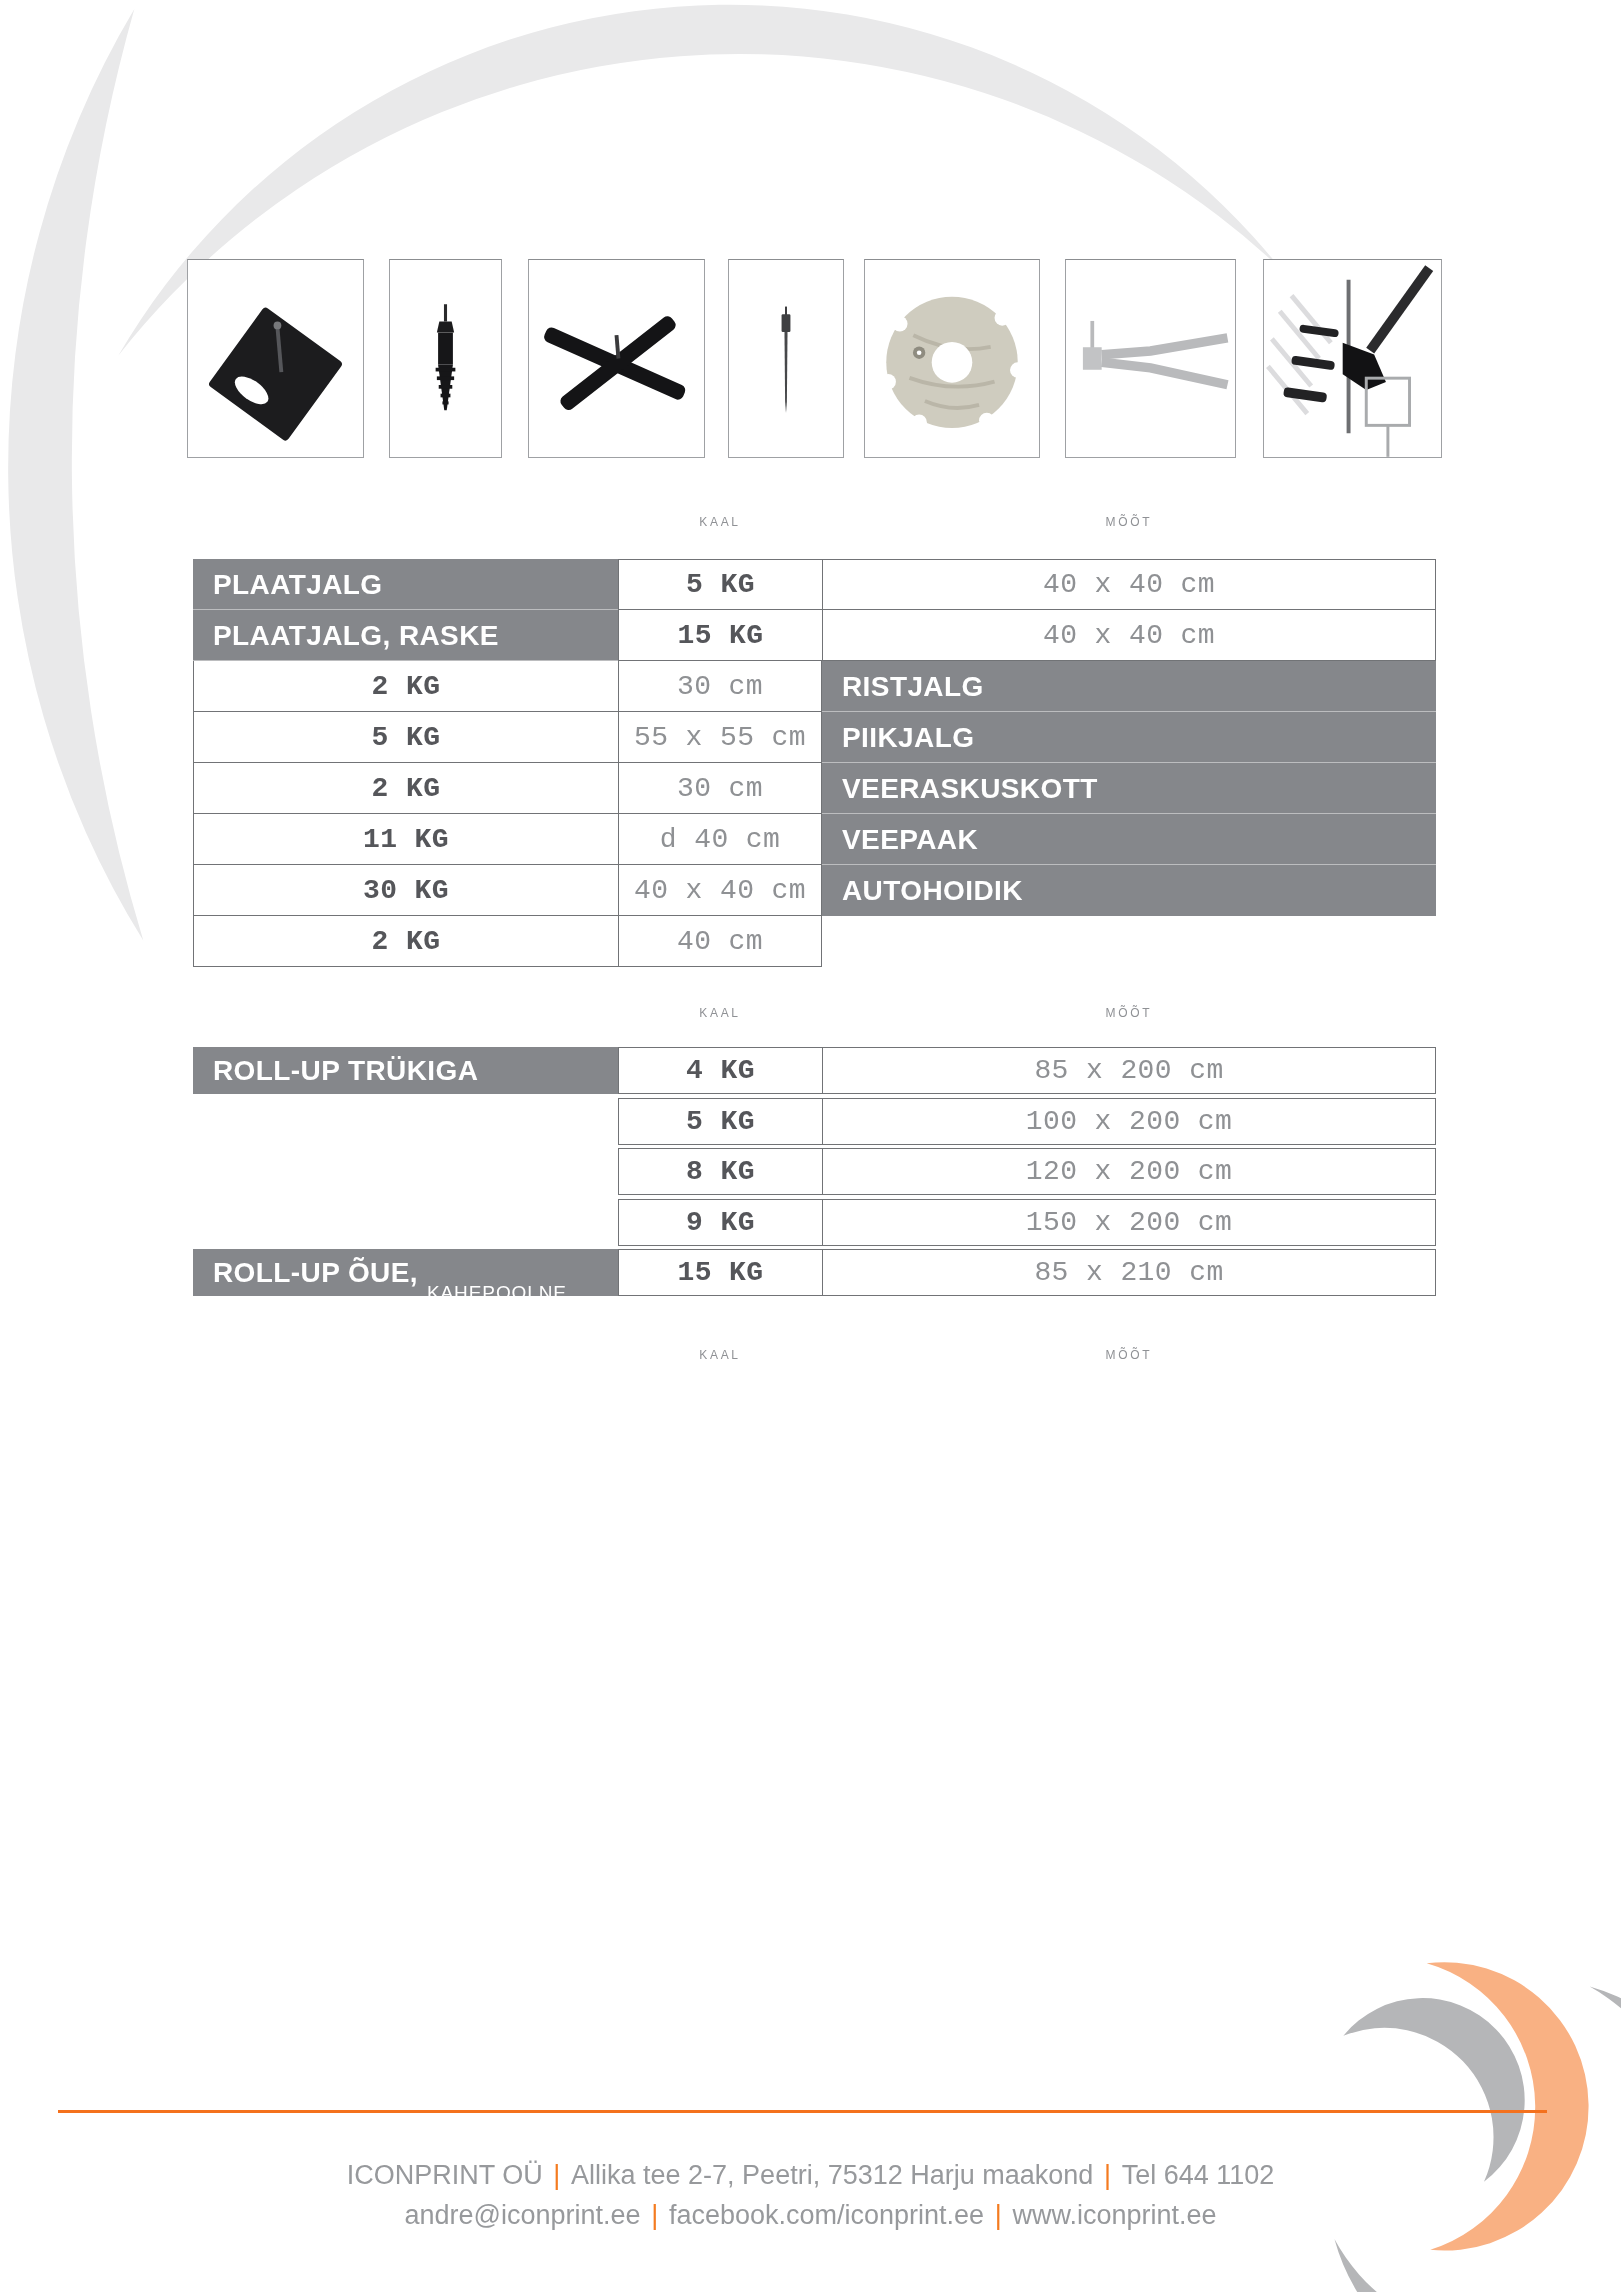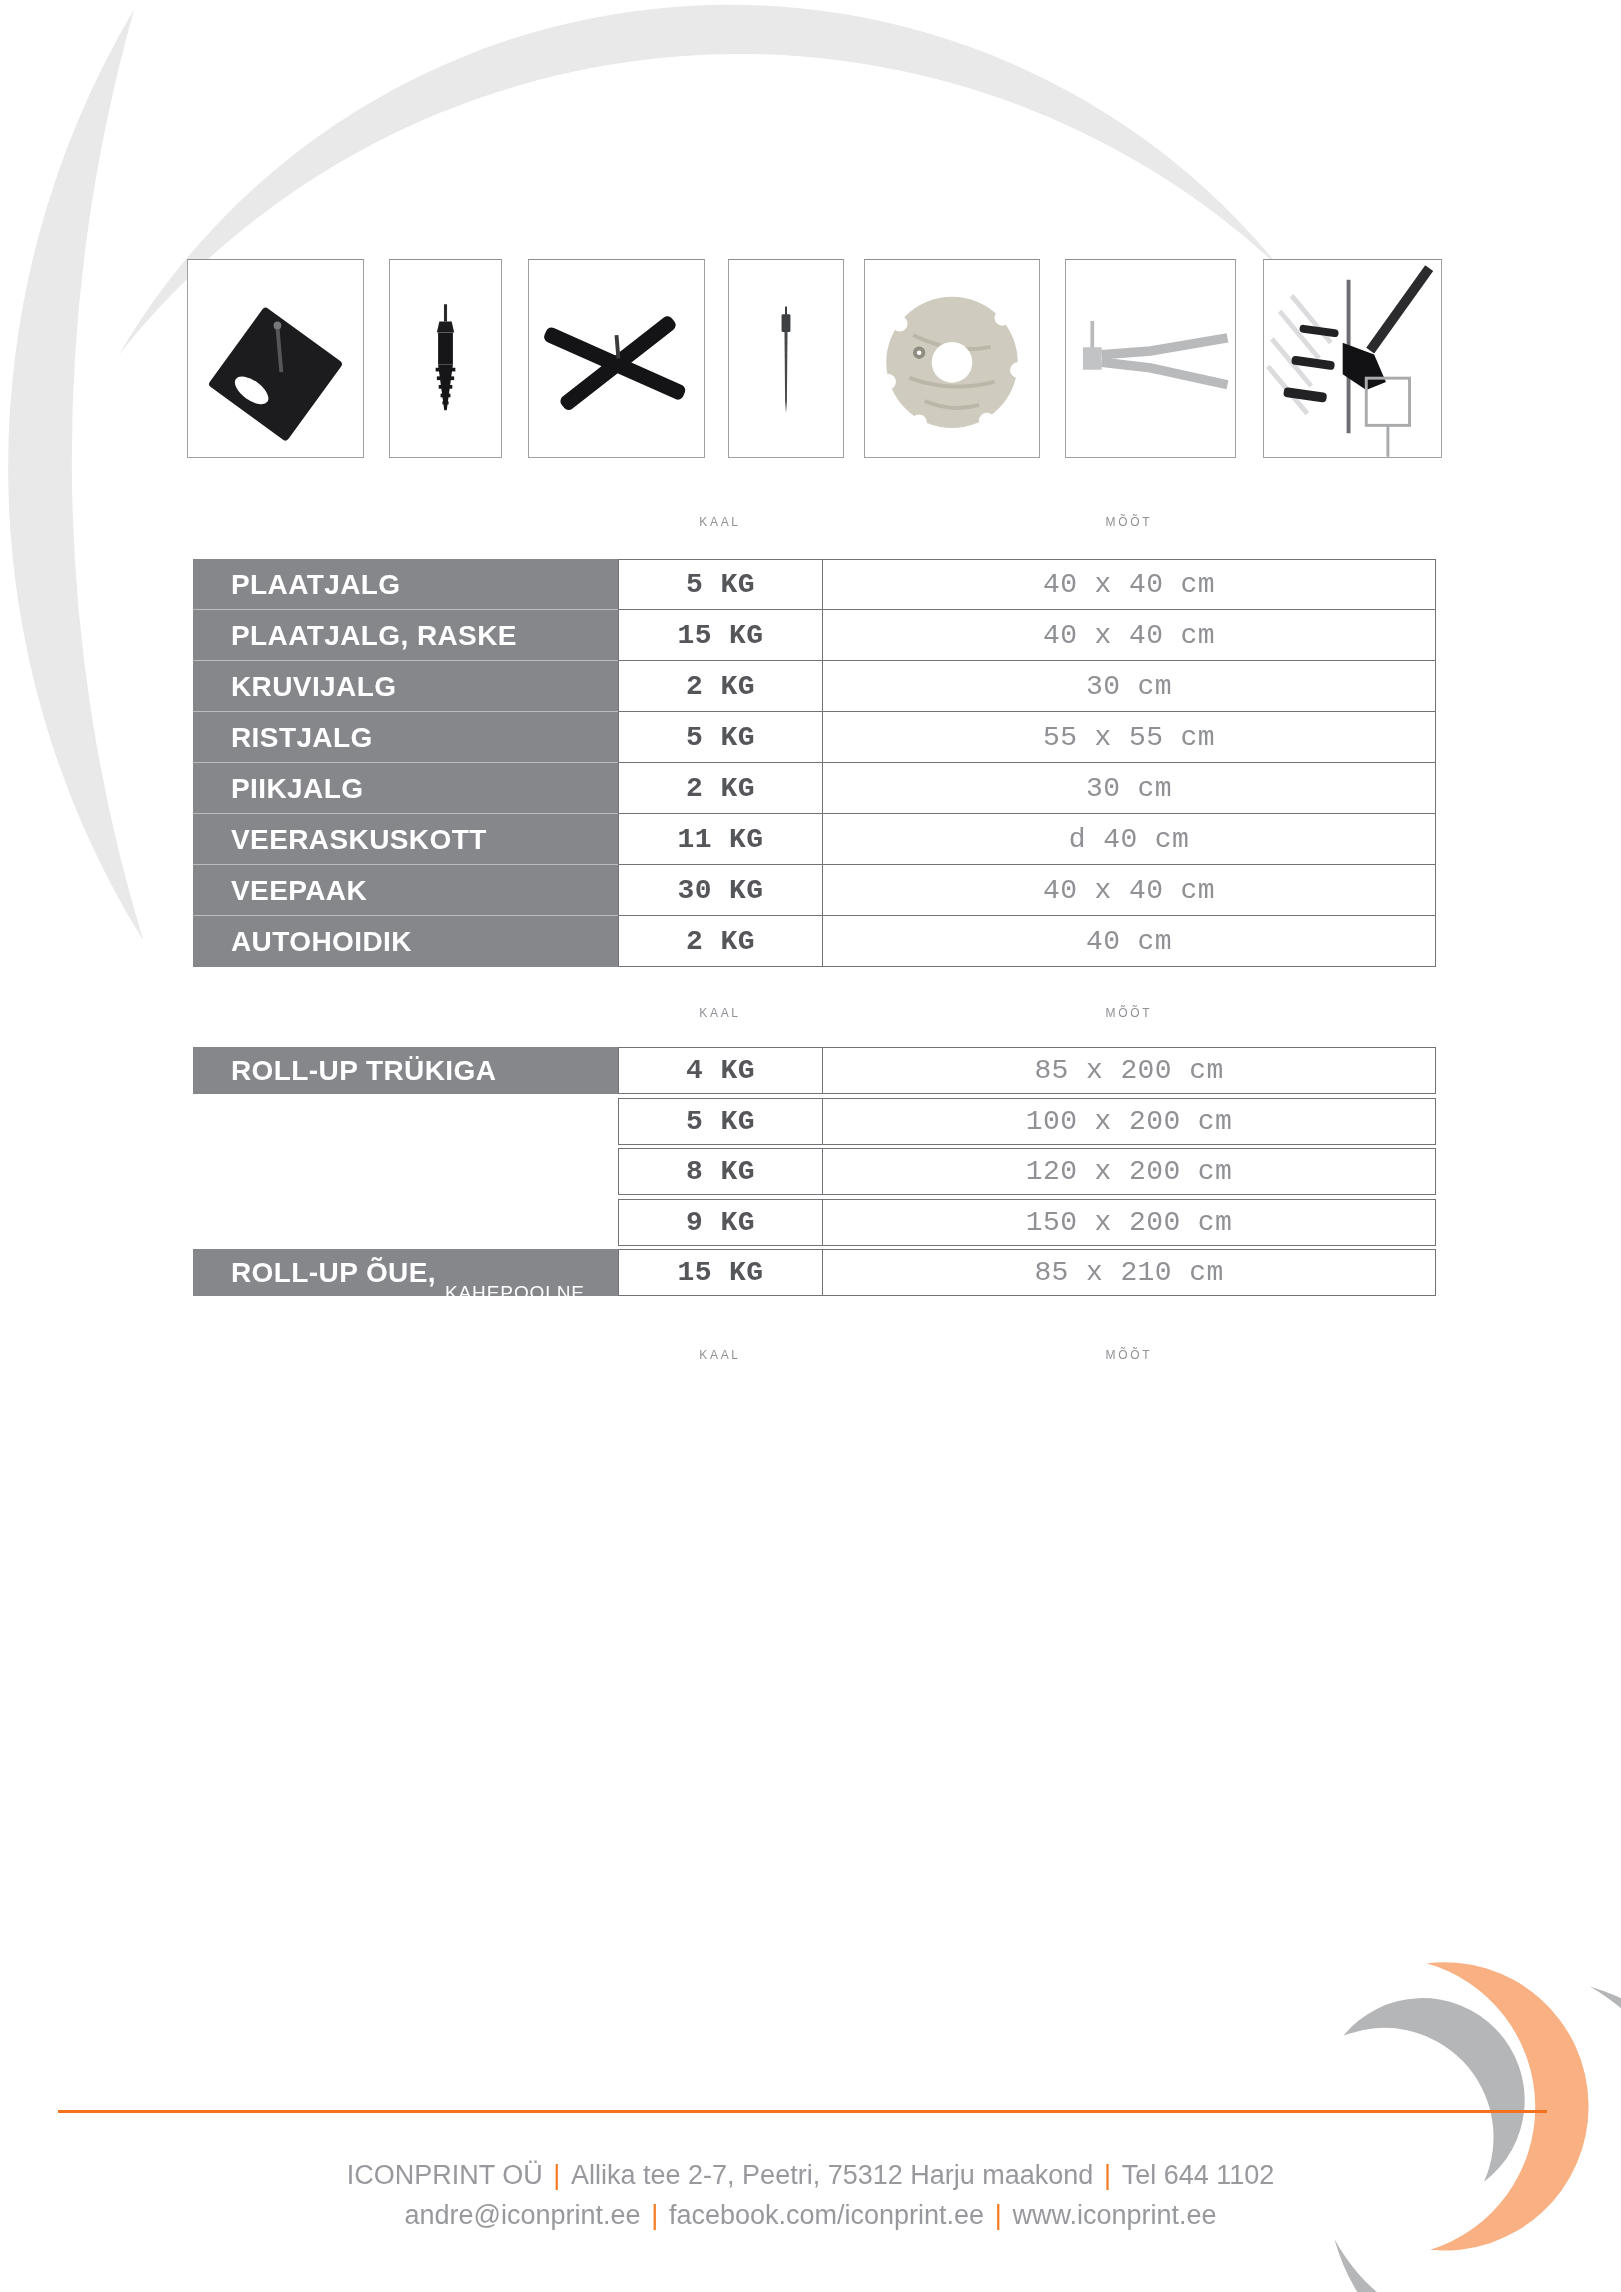--- a/index.html
+++ b/index.html
@@ -28,21 +28,21 @@
       color:#8f9195; font-weight:normal;}
   .ch-kaal{width:204px;} .ch-moot{width:614px;}
   .h1{top:510px;} .h2{top:1001px;} .h3{top:1343px;}
 
   
   .grid-table{position:absolute; left:193px; display:grid;
               grid-template-columns:425px 204px 614px;}
   .t1{top:559px; grid-auto-rows:51px;}
   .t2{top:1047px; grid-auto-rows:47px; row-gap:3.6px;}
 
-  .lbl{display:flex; align-items:center; padding-left:38px; box-sizing:border-box;
+  .lbl{display:flex; align-items:center; padding-left:20px; box-sizing:border-box;
        color:#ffffff; font-weight:bold; font-size:28px; letter-spacing:0.4px;}
   .lbl.filled{background:#85878b;}
   .t1 .lbl.filled.sep{box-shadow:inset 0 -0.9px 0 rgba(255,255,255,0.45);}
   .lbl .suffix{font-size:19px; font-weight:normal; margin-left:9px; letter-spacing:0.9px;margin-top:40px;}
 
   .val{display:flex; align-items:center; justify-content:center; box-sizing:border-box;
        background:#fff; border:1.8px solid #717376; font-size:28px;font-family:Liberation Mono, monospace;}
   .val.kaal{font-weight:bold; color:#55565a; border-right:none; letter-spacing:0.4px;}
   .val.moot{font-weight:normal; color:#8f9194; letter-spacing:0.4px;}
   .t1 .val{border-top:none;}
@@ -169,23 +169,20 @@
       </div>
     <div class="val kaal first">5 KG</div>
     <div class="val moot first">40 x 40 cm</div>
 
     <div class="lbl sep filled">
         <span>PLAATJALG, RASKE</span>
       </div>
     <div class="val kaal">15 KG</div>
     <div class="val moot">40 x 40 cm</div>
 
-    <div class="lbl sep filled">
-        <span>KRUVIJALG</span>
-      </div>
     <div class="val kaal">2 KG</div>
     <div class="val moot">30 cm</div>
 
     <div class="lbl sep filled">
         <span>RISTJALG</span>
       </div>
     <div class="val kaal">5 KG</div>
     <div class="val moot">55 x 55 cm</div>
 
     <div class="lbl sep filled">

